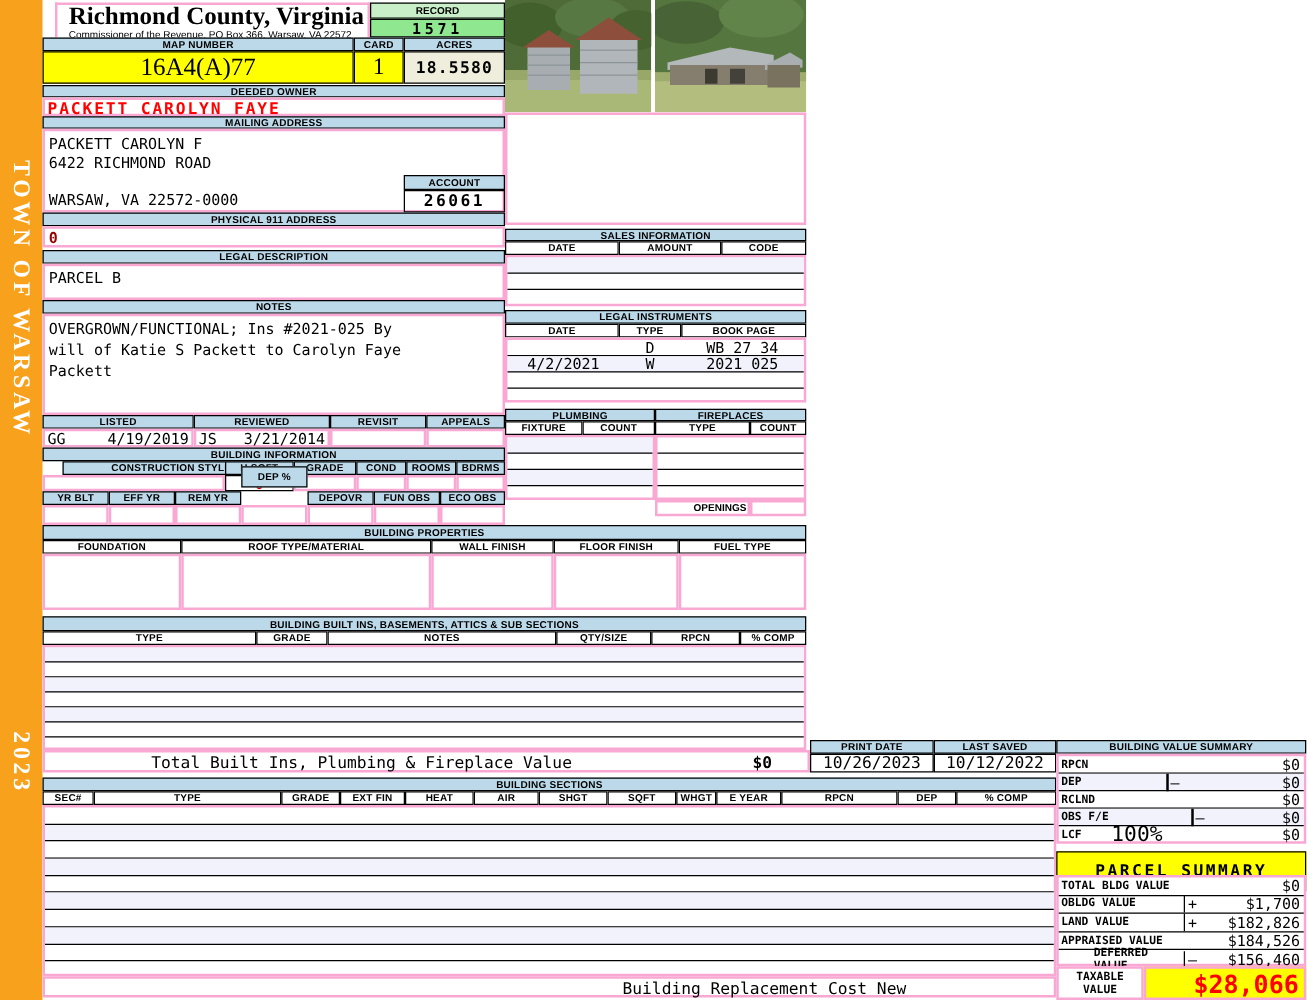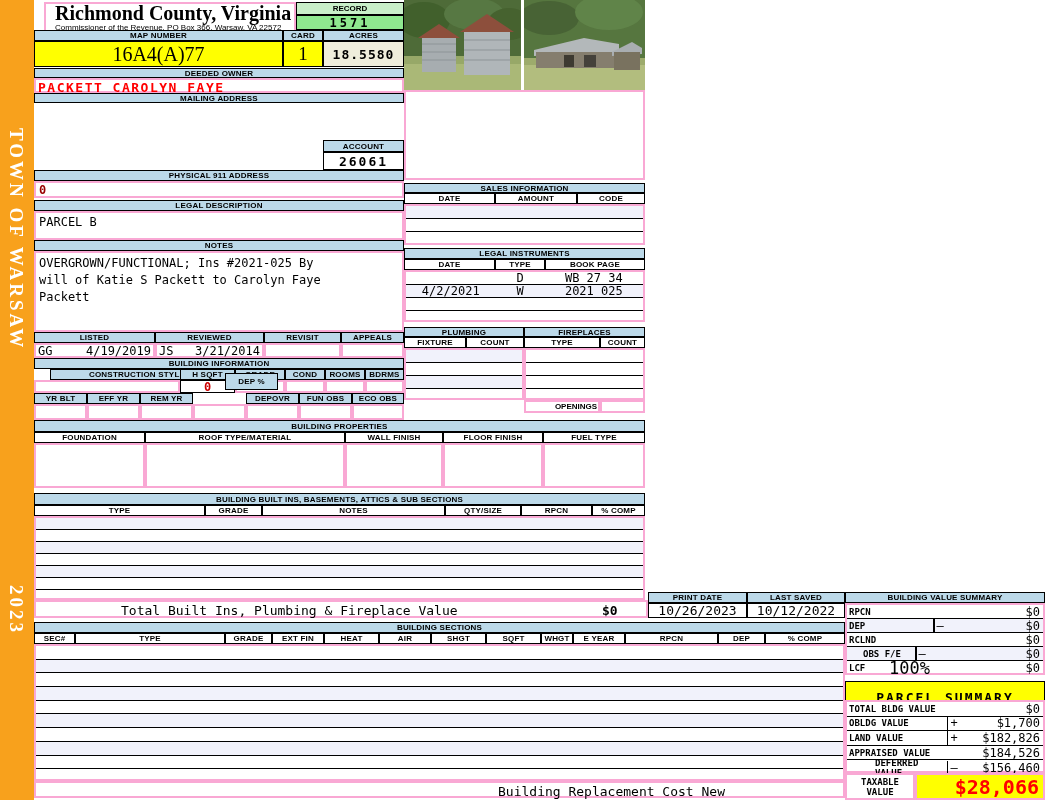--- a/index.html
+++ b/index.html
@@ -44,20 +44,25 @@
   <div class="abs hdr" style="left:283px;top:30px;width:40px;height:11px;">CARD</div>
   <div class="abs hdr" style="left:323px;top:30px;width:81px;height:11px;">ACRES</div>
   <div class="abs cell" style="left:34px;top:41px;width:249px;height:26px;background:#FFFF00;font:20px 'Liberation Serif',serif;">16A4(A)77</div>
   <div class="abs cell" style="left:283px;top:41px;width:40px;height:26px;background:#FFFF00;font:19px 'Liberation Serif',serif;">1</div>
   <div class="abs cell mono" style="left:323px;top:41px;width:81px;height:26px;background:#EFEDDB;font-weight:bold;font-size:13px;letter-spacing:1px;">18.5580</div>
 
   <div class="abs hdr" style="left:34px;top:68px;width:370px;height:10px;">DEEDED OWNER</div>
   <div class="abs box mono" style="left:34px;top:78px;width:370px;height:15px;font-weight:bold;font-size:13px;color:#FF0000;letter-spacing:1.5px;padding-left:2px;">PACKETT CAROLYN FAYE</div>
 
   <div class="abs hdr" style="left:34px;top:93px;width:370px;height:10px;">MAILING ADDRESS</div>
+  <div class="abs box" style="left:34px;top:103px;width:370px;height:67px;">
+    <div class="val abs" style="left:3px;top:3px;">PACKETT CAROLYN F</div>
+    <div class="val abs" style="left:3px;top:18px;">6422 RICHMOND ROAD</div>
+    <div class="val abs" style="left:3px;top:48px;">WARSAW, VA 22572-0000</div>
+  </div>
   <div class="abs hdr" style="left:323px;top:140px;width:81px;height:12px;">ACCOUNT</div>
   <div class="abs cell mono" style="left:323px;top:152px;width:81px;height:18px;font-weight:bold;font-size:13px;letter-spacing:2px;">26061</div>
 
   <div class="abs hdr" style="left:34px;top:170px;width:370px;height:11px;">PHYSICAL 911 ADDRESS</div>
   <div class="abs box mono" style="left:34px;top:181px;width:370px;height:17px;font-weight:bold;font-size:12px;color:#990000;padding-left:3px;">0</div>
 
   <div class="abs hdr" style="left:34px;top:200px;width:370px;height:11px;">LEGAL DESCRIPTION</div>
   <div class="abs box val" style="left:34px;top:211px;width:370px;height:29px;padding:2px 3px;">PARCEL B</div>
 
   <div class="abs hdr" style="left:34px;top:240px;width:370px;height:11px;">NOTES</div>
@@ -89,21 +94,21 @@
   <div class="abs hdr" style="left:365px;top:369px;width:39px;height:11px;">BDRMS</div>
   <div class="abs box" style="left:34px;top:380px;width:146px;height:13px;"></div>
   <div class="abs cell mono" style="left:180px;top:380px;width:55px;height:13px;font-weight:bold;font-size:12px;color:#cc0000;">0</div>
   <div class="abs box" style="left:235px;top:380px;width:50px;height:13px;"></div>
   <div class="abs box" style="left:285px;top:380px;width:40px;height:13px;"></div>
   <div class="abs box" style="left:325px;top:380px;width:40px;height:13px;"></div>
   <div class="abs box" style="left:365px;top:380px;width:39px;height:13px;"></div>
   <div class="abs hdr" style="left:34px;top:393px;width:53px;height:11px;">YR BLT</div>
   <div class="abs hdr" style="left:87px;top:393px;width:53px;height:11px;">EFF YR</div>
   <div class="abs hdr" style="left:140px;top:393px;width:53px;height:11px;">REM YR</div>
-  <div class="abs hdr" style="left:193px;top:373px;width:53px;height:17px;margin-left:32px;">DEP %</div>
+  <div class="abs hdr" style="left:193px;top:373px;width:53px;height:17px;">DEP %</div>
   <div class="abs hdr" style="left:246px;top:393px;width:53px;height:11px;">DEPOVR</div>
   <div class="abs hdr" style="left:299px;top:393px;width:53px;height:11px;">FUN OBS</div>
   <div class="abs hdr" style="left:352px;top:393px;width:52px;height:11px;">ECO OBS</div>
   <div class="abs box" style="left:34px;top:404px;width:53px;height:16px;"></div>
   <div class="abs box" style="left:87px;top:404px;width:53px;height:16px;"></div>
   <div class="abs box" style="left:140px;top:404px;width:53px;height:16px;"></div>
   <div class="abs box" style="left:193px;top:404px;width:53px;height:16px;"></div>
   <div class="abs box" style="left:246px;top:404px;width:53px;height:16px;"></div>
   <div class="abs box" style="left:299px;top:404px;width:53px;height:16px;"></div>
   <div class="abs box" style="left:352px;top:404px;width:52px;height:16px;"></div>
@@ -277,21 +282,21 @@
       <span class="sumlabel" style="width:86px;">DEP</span>
       <span style="width:12px;border-left:2px solid #000;font:12px 'DejaVu Sans Mono',monospace;text-align:center;">–</span>
       <span class="sumval">$0</span>
     </div>
     <div class="sumrow" style="height:14px;">
       <span class="sumlabel" style="width:86px;">RCLND</span>
       <span style="width:12px;border-left:2px solid #000;font:12px 'DejaVu Sans Mono',monospace;text-align:center;"></span>
       <span class="sumval">$0</span>
     </div>
     <div class="sumrow tint" style="height:14px;">
-      <span class="sumlabel" style="width:68px;text-align:center;">OBS F/E</span>
+      <span class="sumlabel" style="width:106px;">OBS F/E</span>
       <span style="width:12px;border-left:2px solid #000;font:12px 'DejaVu Sans Mono',monospace;text-align:center;">–</span>
       <span class="sumval">$0</span>
     </div>
     <div class="sumrow" style="height:14px;border-bottom:none;">
       <span class="sumlabel liq" style="width:86px;justify-content:space-between;padding-right:3px;">
         <span>LCF</span>
         <span style="font-weight:normal;font-size:17px;">100%</span>
       </span>
       <span style="width:12px;border-left:2px solid #000;"></span>
       <span class="sumval">$0</span>

